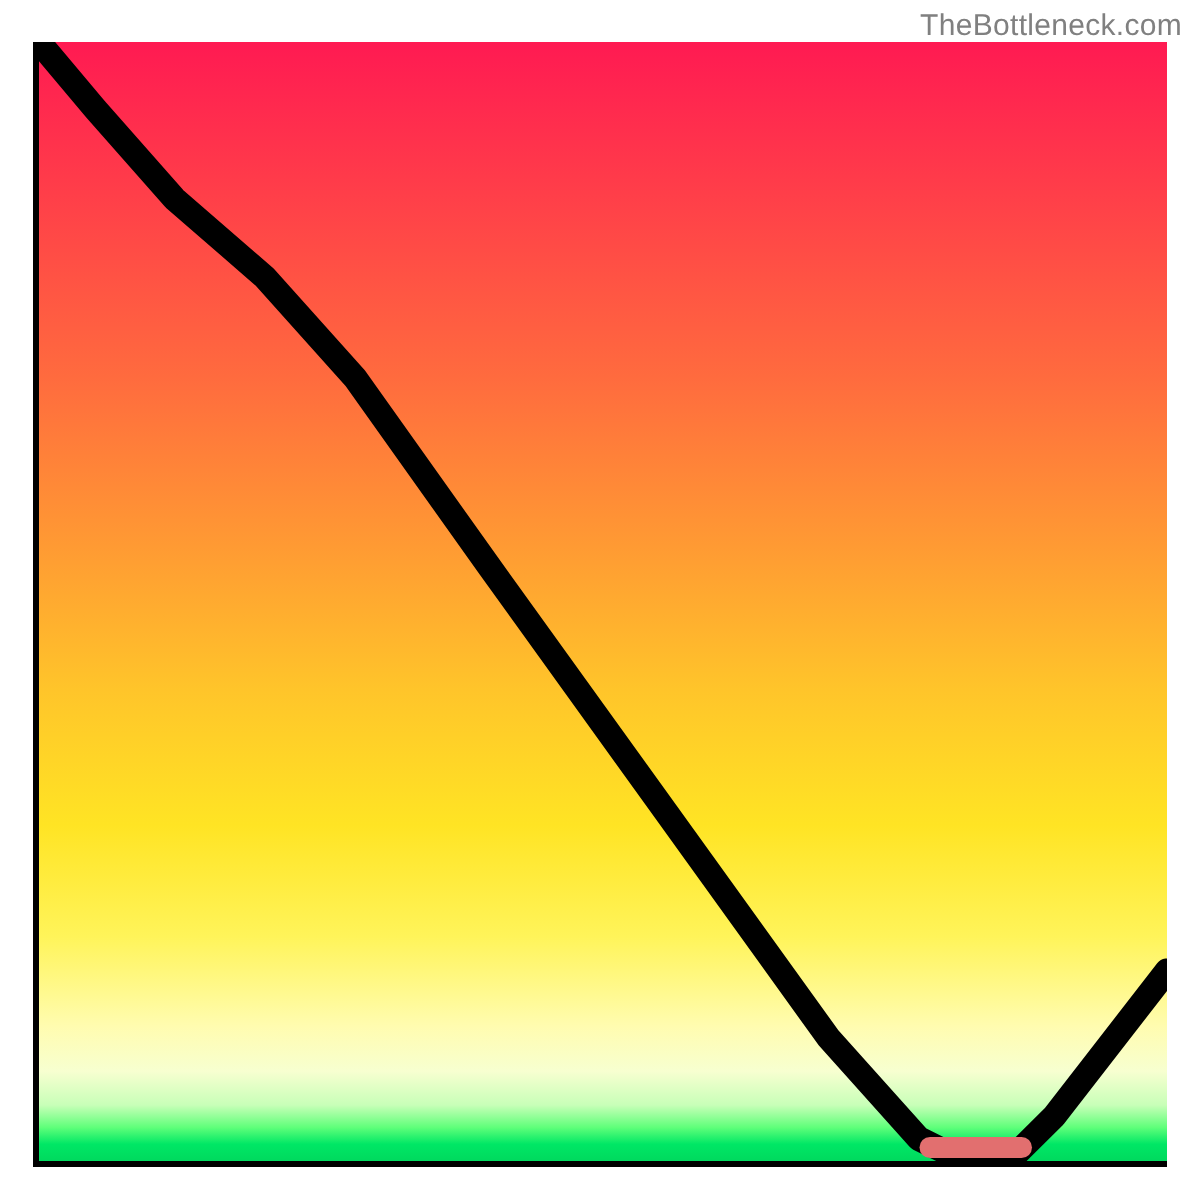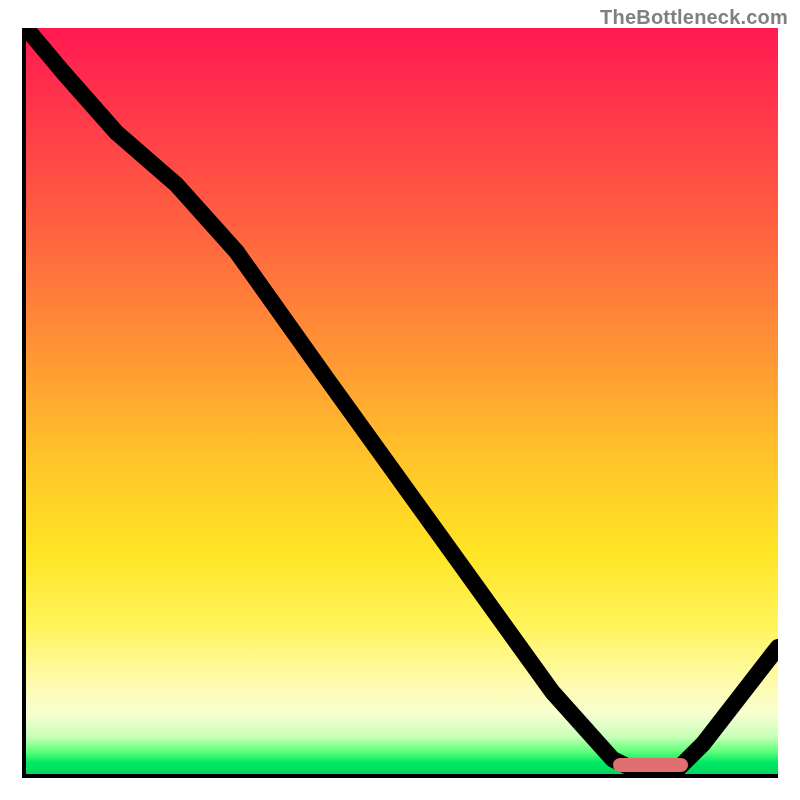--- a/index.html
+++ b/index.html
@@ -8,21 +8,21 @@
     height: 800px;
     background: #fff;
     position: relative;
     font-family: Arial, Helvetica, sans-serif;
   }
   .attribution {
     position: absolute;
     top: 6px;
     right: 12px;
     font-size: 20px;
-    font-weight: 700;
+    font-weight: 400;
     color: #808080;
     letter-spacing: 0.2px;
   }
   .plot-frame {
     position: absolute;
     left: 22px;
     top: 28px;
     width: 756px;
     height: 750px;
     border-left: 4px solid #000;

